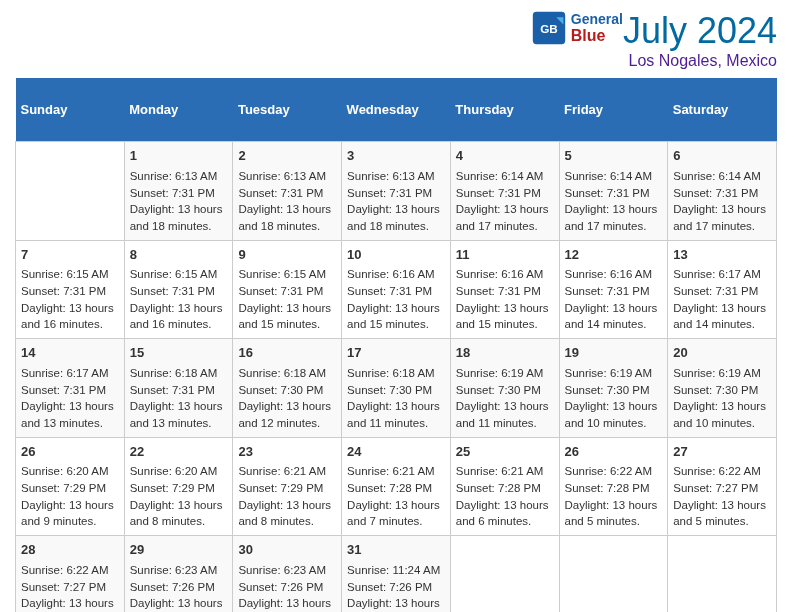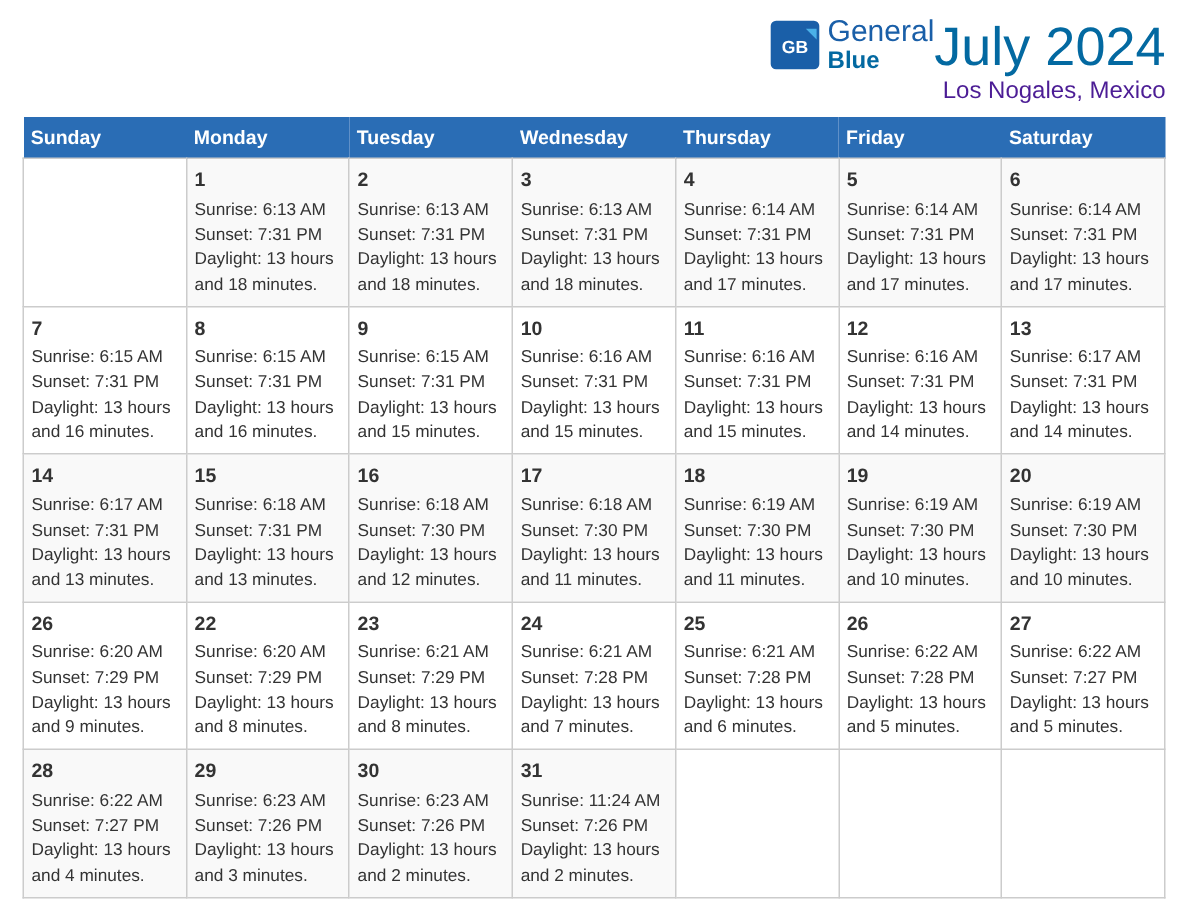--- a/index.html
+++ b/index.html
@@ -42,21 +42,21 @@
       color: #4c1d95;
     }
     table {
       width: 100%;
       border-collapse: collapse;
       font-size: 11.5px;
     }
     thead tr th {
       background-color: #2a6db5;
       color: #fff;
-      padding: 6px 5px;
+      padding: 24px 5px;
       text-align: left;
       font-weight: bold;
       font-size: 13px;
     }
     tbody tr td {
       border: 1px solid #ccc;
       padding: 5px 5px;
       vertical-align: top;
       width: calc(100%/7);
       min-height: 75px;
@@ -77,22 +77,22 @@
 <body>
 
 <div class="header-row">
   <div class="logo">
     <svg class="logo-icon" viewBox="0 0 40 40">
       <rect x="2" y="2" width="36" height="36" rx="4" fill="#1a5fa8"></rect>
       <text x="20" y="26" text-anchor="middle" fill="white" font-size="13" font-weight="bold" font-family="Arial">GB</text>
       <polygon points="28,8 36,8 36,16" fill="#4ab0e8"></polygon>
     </svg>
     <div>
-      <div style="line-height:1.1;font-size:20px;color:#1a5fa8;font-weight:normal;">General</div>
-      <div style="line-height:1.1;font-size:16px;color:#0369a1;font-weight:bold;">Blue</div>
+      <div style="line-height:1.1;font-size:14px;color:#1a5fa8;font-weight:bold;">General</div>
+      <div style="line-height:1.1;font-size:16px;color:#b91c1c;font-weight:bold;">Blue</div>
     </div>
   </div>
   <div class="title-block">
     <h1>July 2024</h1>
     <h2>Los Nogales, Mexico</h2>
   </div>
 </div>
 
 <table>
   <thead>

